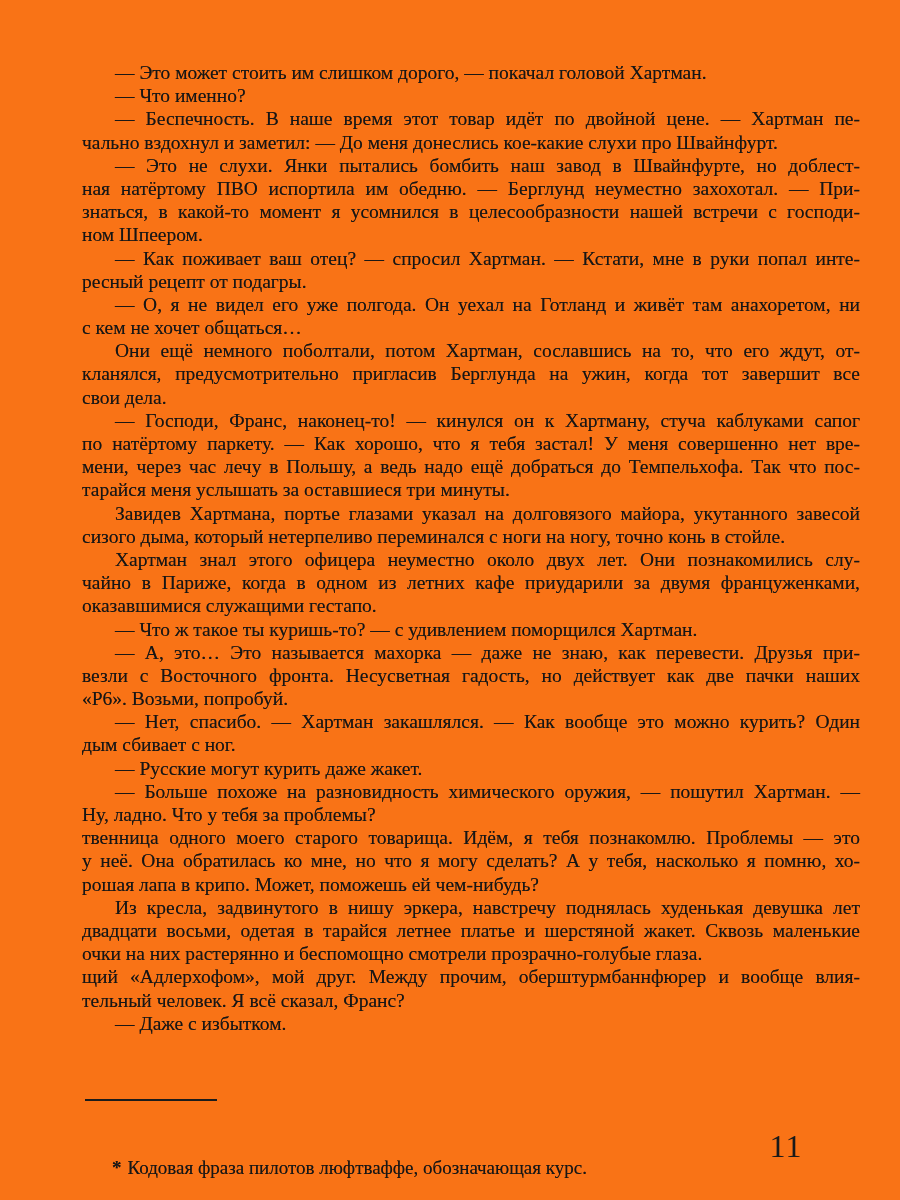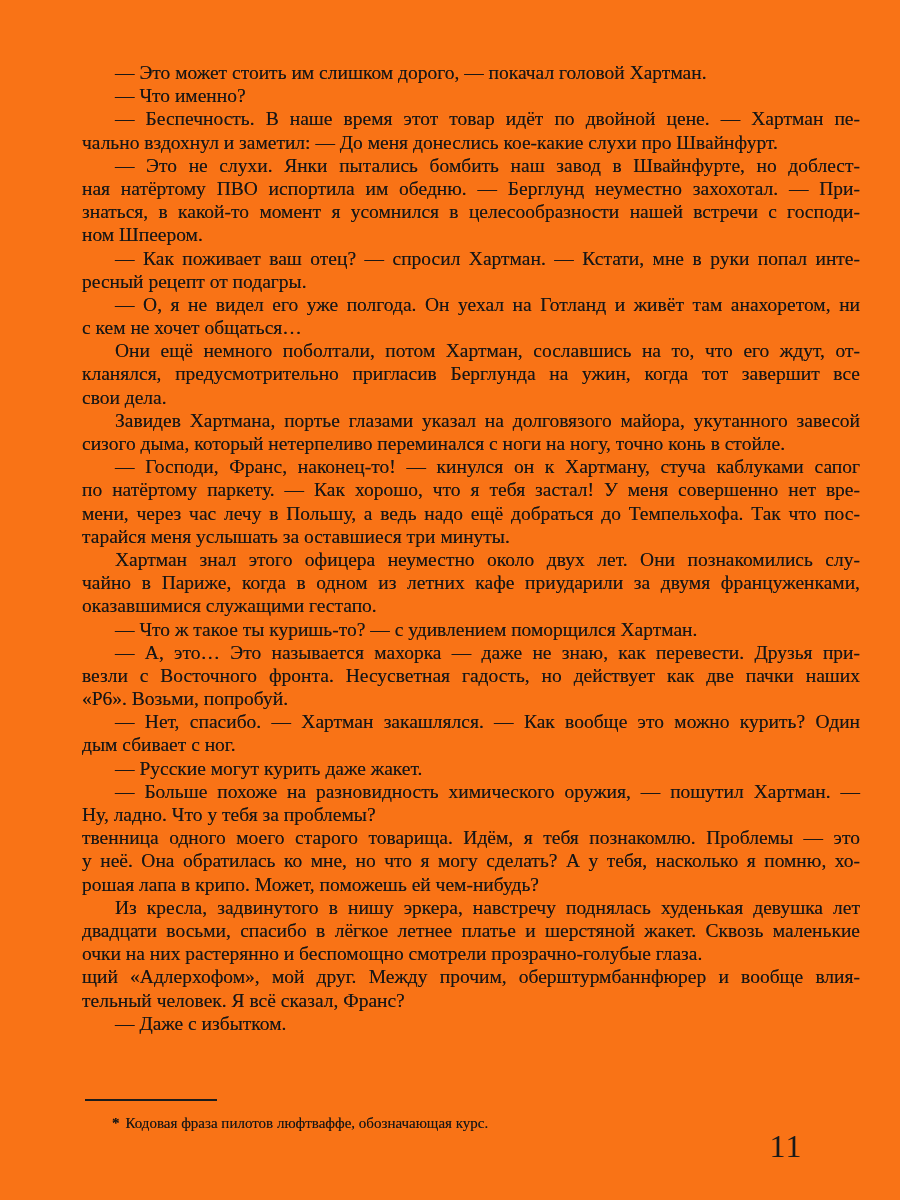--- a/index.html
+++ b/index.html
@@ -43,23 +43,23 @@
   .footnote-rule {
     position: absolute;
     left: 85px;
     top: 1099px;
     width: 132px;
     border-top: 2px solid #1c1c1c;
   }
   .footnote {
     position: absolute;
     left: 82px;
-    top: 1112px;
+    top: 1156px;
     width: 778px;
-    font-size: 15px;
+    font-size: 19px;
     line-height: 23px;
     text-shadow: 0 0 0.5px rgba(20,20,20,0.55);
   }
   .footnote .marker {
     font-weight: bold;
     padding-left: 30px;
     padding-right: 6px;
   }
   .page-number {
     position: absolute;
@@ -100,28 +100,28 @@
       <div class="paragraph">
         <div class="line indent">— О, я не видел его уже полгода. Он уехал на Готланд и живёт там анахоретом, ни</div>
         <div class="line last">с кем не хочет общаться…</div>
       </div>
       <div class="paragraph">
         <div class="line indent">Они ещё немного поболтали, потом Хартман, сославшись на то, что его ждут, от-</div>
         <div class="line">кланялся, предусмотрительно пригласив Берглунда на ужин, когда тот завершит все</div>
         <div class="line last">свои дела.</div>
       </div>
       <div class="paragraph">
-        <div class="line indent">Завидев Хартмана, портье глазами указал на долговязого майора, укутанного завесой</div>
-        <div class="line last">сизого дыма, который нетерпеливо переминался с ноги на ногу, точно конь в стойле.</div>
-      </div>
-      <div class="paragraph">
         <div class="line indent">— Господи, Франс, наконец-то! — кинулся он к Хартману, стуча каблуками сапог</div>
         <div class="line">по натёртому паркету. — Как хорошо, что я тебя застал! У меня совершенно нет вре-</div>
         <div class="line">мени, через час лечу в Польшу, а ведь надо ещё добраться до Темпельхофа. Так что пос-</div>
         <div class="line last">тарайся меня услышать за оставшиеся три минуты.</div>
+      </div>
+      <div class="paragraph">
+        <div class="line indent">Завидев Хартмана, портье глазами указал на долговязого майора, укутанного завесой</div>
+        <div class="line last">сизого дыма, который нетерпеливо переминался с ноги на ногу, точно конь в стойле.</div>
       </div>
       <div class="paragraph">
         <div class="line indent">Хартман знал этого офицера неуместно около двух лет. Они познакомились слу-</div>
         <div class="line">чайно в Париже, когда в одном из летних кафе приударили за двумя француженками,</div>
         <div class="line last">оказавшимися служащими гестапо.</div>
       </div>
       <div class="paragraph">
         <div class="line indent last">— Что ж такое ты куришь-то? — с удивлением поморщился Хартман.</div>
       </div>
       <div class="paragraph">
@@ -140,21 +140,21 @@
         <div class="line indent">— Больше похоже на разновидность химического оружия, — пошутил Хартман. —</div>
         <div class="line last">Ну, ладно. Что у тебя за проблемы?</div>
       </div>
       <div class="paragraph">
         <div class="line">твенница одного моего старого товарища. Идём, я тебя познакомлю. Проблемы — это</div>
         <div class="line">у неё. Она обратилась ко мне, но что я могу сделать? А у тебя, насколько я помню, хо-</div>
         <div class="line last">рошая лапа в крипо. Может, поможешь ей чем-нибудь?</div>
       </div>
       <div class="paragraph">
         <div class="line indent">Из кресла, задвинутого в нишу эркера, навстречу поднялась худенькая девушка лет</div>
-        <div class="line">двадцати восьми, спасибо в лёгкое летнее платье и шерстяной жакет. Сквозь маленькие</div>
+        <div class="line">двадцати восьми, одетая в тарайся летнее платье и шерстяной жакет. Сквозь маленькие</div>
         <div class="line last">очки на них растерянно и беспомощно смотрели прозрачно-голубые глаза.</div>
       </div>
       <div class="paragraph">
         <div class="line">щий «Адлерхофом», мой друг. Между прочим, оберштурмбаннфюрер и вообще влия-</div>
         <div class="line last">тельный человек. Я всё сказал, Франс?</div>
       </div>
       <div class="paragraph">
         <div class="line indent last">— Даже с избытком.</div>
       </div>
     </div>

